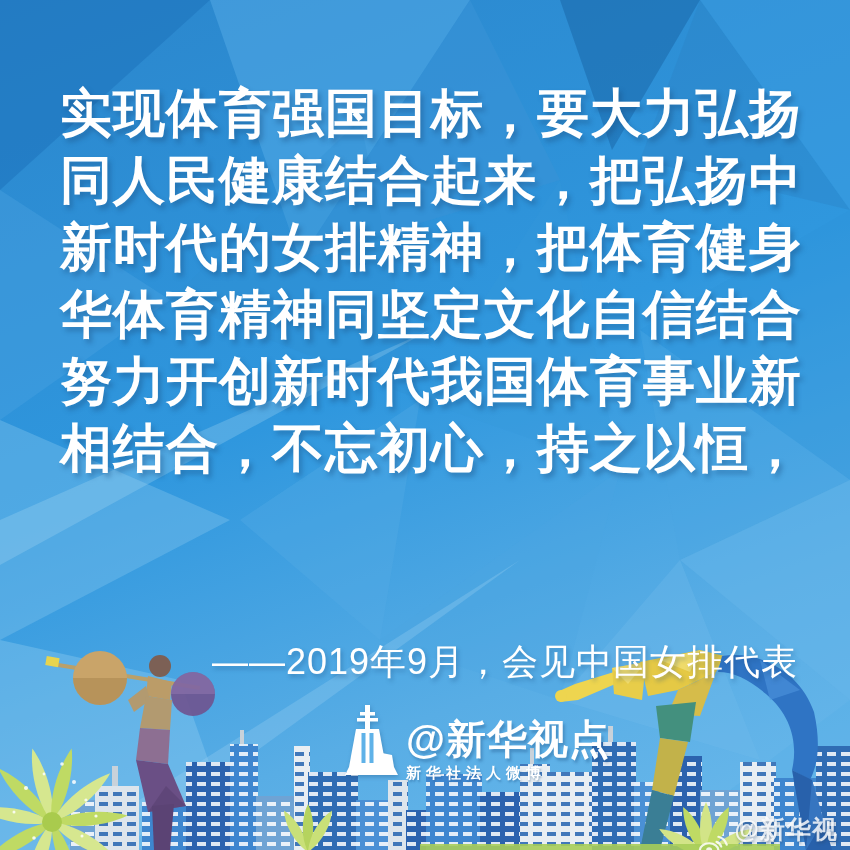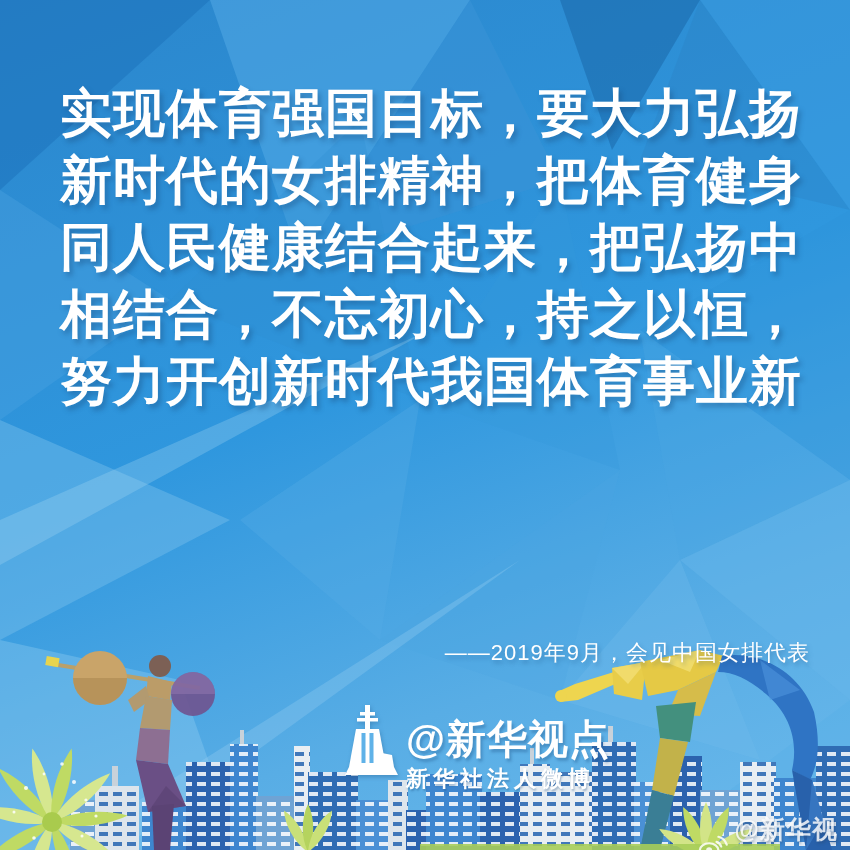--- a/index.html
+++ b/index.html
@@ -10,36 +10,36 @@
     padding-left:36px;
   }
   .layer{position:absolute;left:0;top:0;width:850px;height:850px;pointer-events:none;}
   .quote{
     position:absolute;left:60px;top:80px;width:760px;z-index:6;
     color:#fff;font-family:"Liberation Serif","DejaVu Serif",serif;
     font-weight:bold;font-size:52px;line-height:67px;letter-spacing:1px;
     text-shadow:3px 4px 5px rgba(25,75,125,.40);
   }
   .attrib{
-    position:absolute;right:52px;top:638px;z-index:6;text-align:right;
-    color:#fff;font-size:22px;font-weight:500;letter-spacing:1px;
+    position:absolute;right:64px;top:638px;z-index:6;text-align:right;
+    color:#fff;font-size:36px;font-weight:500;letter-spacing:1px;
     text-shadow:2px 3px 4px rgba(25,75,125,.35);
     font-family:"Liberation Sans",sans-serif;
   }
   .logo{
     position:absolute;left:336px;top:704px;z-index:7;display:flex;align-items:flex-start;
     color:#fff;
   }
   .logo .mark{width:64px;height:78px;margin-right:6px;filter:drop-shadow(1px 2px 2px rgba(30,80,130,.35));}
   .logo .handle{
     font-size:40px;font-weight:bold;line-height:42px;margin-top:14px;letter-spacing:1px;
     text-shadow:2px 3px 3px rgba(25,75,125,.35);
   }
   .logo .subtitle{
-    font-size:22px;font-weight:bold;letter-spacing:5px;margin-top:4px;
+    font-size:15px;font-weight:bold;letter-spacing:5px;margin-top:4px;
     text-shadow:1px 2px 2px rgba(25,75,125,.35);
   }
   .watermark{
     position:absolute;left:698px;top:813px;z-index:7;display:flex;align-items:center;gap:5px;
     color:rgba(255,255,255,.82);font-size:25px;font-weight:bold;letter-spacing:1px;
     text-shadow:1px 2px 3px rgba(40,70,110,.45);
   }
   .watermark svg{width:32px;height:27px;opacity:.85;}
 </style>
 </head>
@@ -206,24 +206,25 @@
       <path transform="rotate(-25)" d="M0,0 C8,-16 8,-38 0,-54 C-8,-38 -8,-16 0,0 Z" fill="#bfda64"></path>
       <path d="M0,0 C8,-16 8,-38 0,-54 C-8,-38 -8,-16 0,0 Z" fill="#d2e487"></path>
       <path transform="rotate(25)" d="M0,0 C8,-16 8,-38 0,-54 C-8,-38 -8,-16 0,0 Z" fill="#bfda64"></path>
       <path transform="rotate(60)" d="M0,0 C8,-16 8,-38 0,-54 C-8,-38 -8,-16 0,0 Z" fill="#d2e487"></path>
     </g>
     <rect x="420" y="844" width="360" height="6" fill="#a7cd59" opacity=".9"></rect>
   </svg>
 
   <div class="quote">
     <div>实现体育强国目标，要大力弘扬</div>
+    <div>同人民健康结合起来，把弘扬中</div>
     <div>新时代的女排精神，把体育健身</div>
-    <div>同人民健康结合起来，把弘扬中</div>
+    <div>华体育精神同坚定文化自信结合</div>
+    <div>努力开创新时代我国体育事业新</div>
     <div>相结合，不忘初心，持之以恒，</div>
-    <div>努力开创新时代我国体育事业新</div>
   </div>
 
   <div class="attrib">——2019年9月，会见中国女排代表</div>
 
   <div class="logo">
     <svg class="mark" viewBox="0 0 64 76">
       <g fill="#ffffff">
         <rect x="29" y="0" width="5" height="24"></rect>
         <rect x="24" y="7" width="15" height="3.5"></rect>
         <rect x="21" y="13" width="21" height="3.5"></rect>

